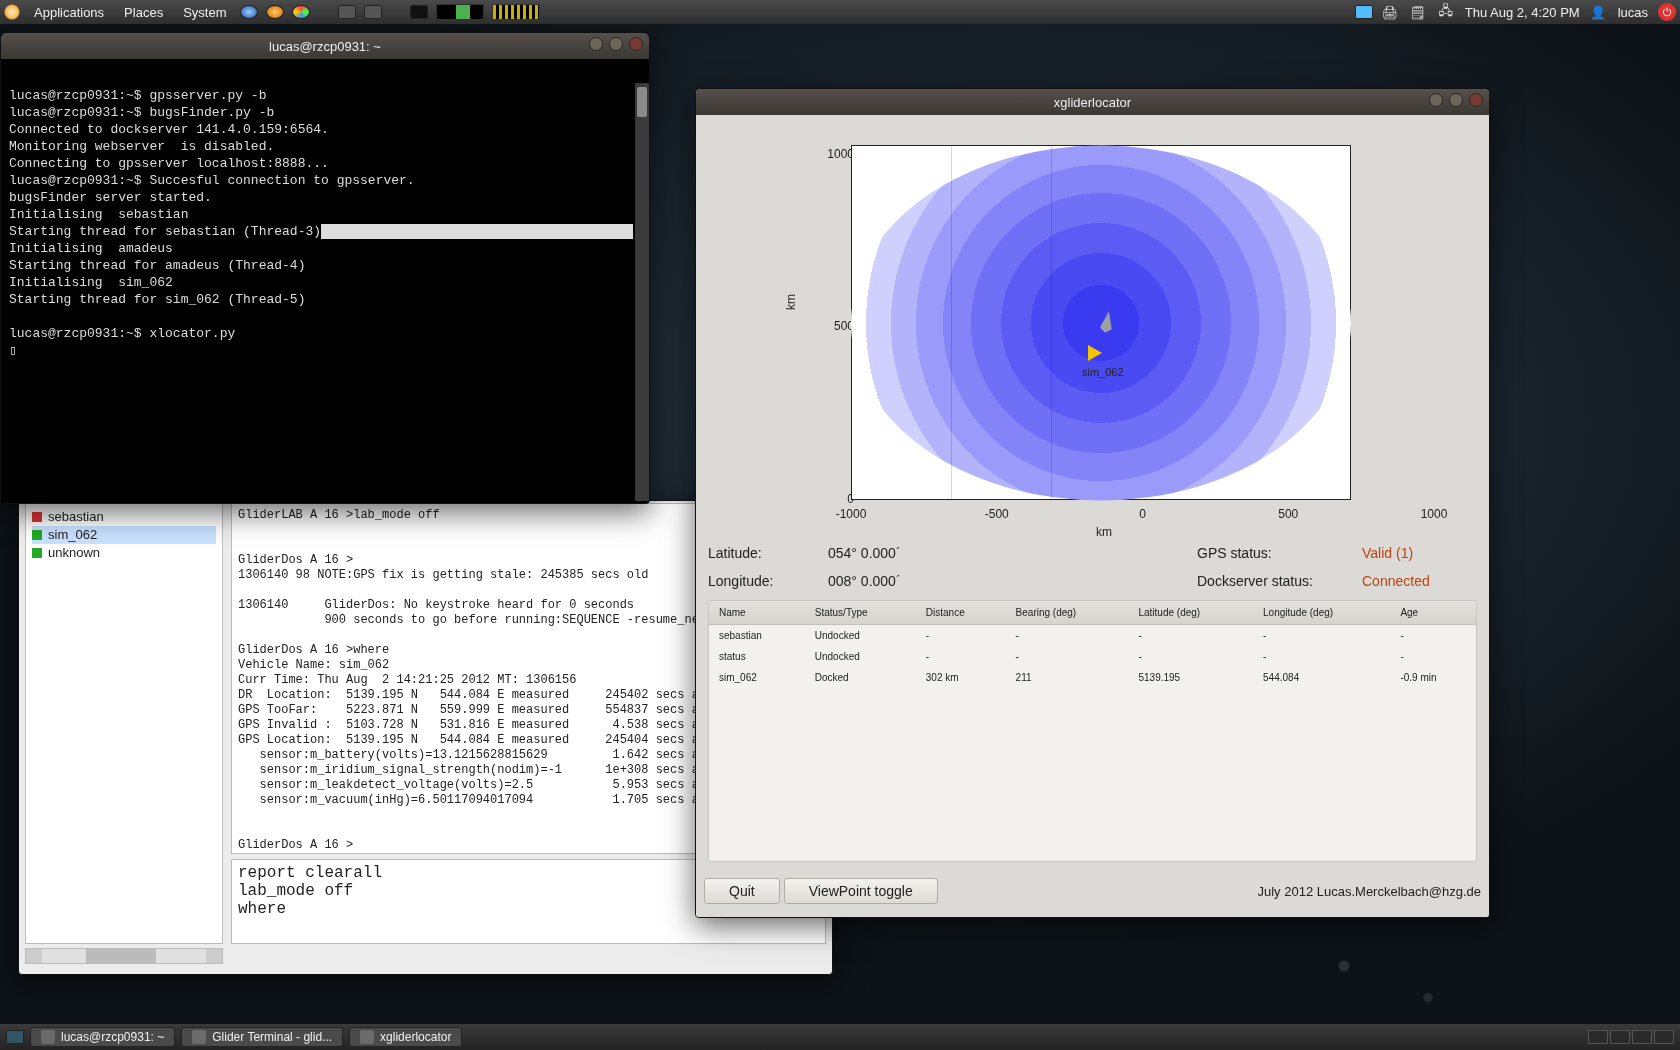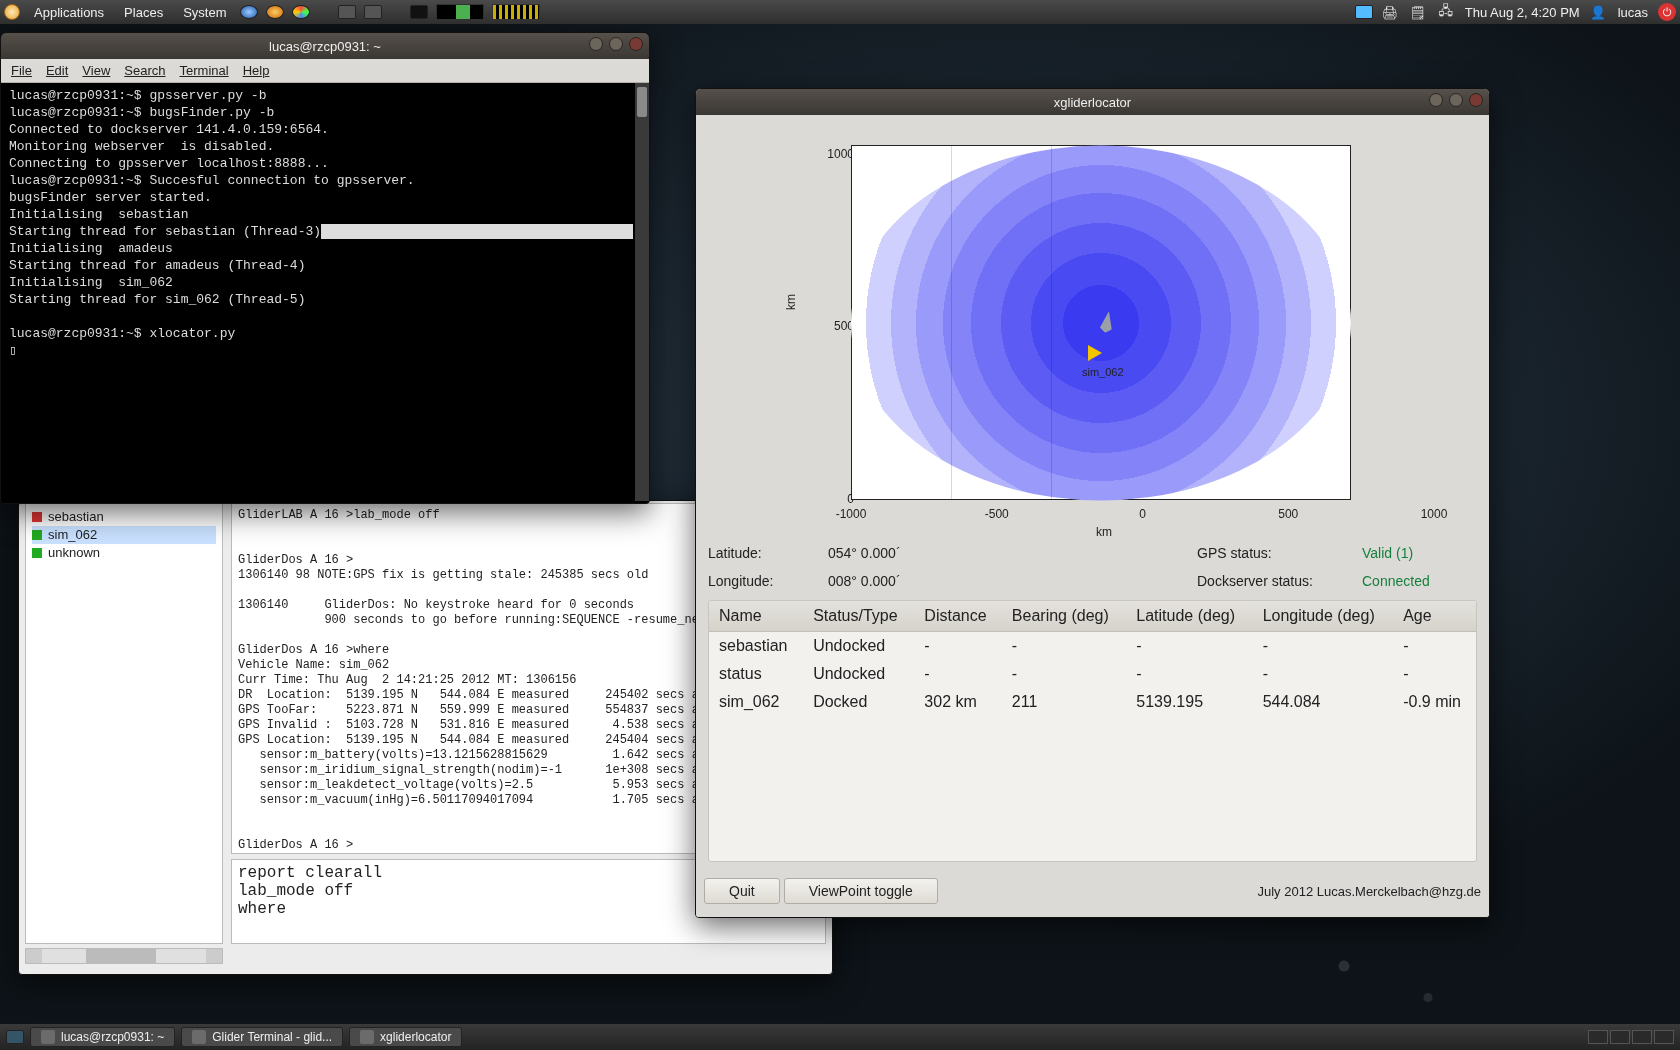--- a/index.html
+++ b/index.html
@@ -180,28 +180,28 @@
 .info-row{
   position:absolute;left:12px;right:12px;top:430px;height:48px;
   display:flex;font-size:14px;color:#222;
 }
 .info-col{display:flex;flex-direction:column;gap:12px;}
 .info-col.l{width:360px;}
 .info-col.r{margin-left:auto;width:280px;}
 .kv{display:flex;gap:10px;}
 .kv .k{width:110px;}
 .kv.r .k{width:155px;}
-.val-green{color:#15803d;}
+.val-green{color:#c2410c;}
 .val-grey{color:#1d4ed8;}
 
 .table-wrap{
   position:absolute;left:12px;right:12px;top:485px;bottom:55px;
   background:#f2f1ee;border:1px solid #c8c5bf;border-radius:3px;overflow:hidden;
 }
-.tbl{width:100%;border-collapse:collapse;font-size:16px;color:#222;padding-left:23px;}
+.tbl{width:100%;border-collapse:collapse;font-size:10px;color:#222;padding-left:23px;}
 .tbl thead th{
   text-align:left;padding:6px 10px;background:linear-gradient(#e4e2dd,#d6d3cc);
   border-bottom:1px solid #c2bfb8;font-weight:normal;
 }
 .tbl tbody td{padding:5px 10px;border-bottom:0;}
 .footer-bar{
   position:absolute;left:8px;right:8px;bottom:10px;height:32px;
   display:flex;align-items:center;gap:4px;
 }
 .btn{
@@ -308,28 +308,20 @@
 </div>
 
 <div id="term" class="win" style="z-index:3;">
   <div class="win-titlebar">
     <span>lucas@rzcp0931: ~</span>
     <div class="win-ctrls">
       <div class="win-btn"></div>
       <div class="win-btn"></div>
       <div class="win-btn close"></div>
     </div>
-  </div>
-  <div class="term-menubar">
-    <span><span class="u">File</span></span>
-    <span><span class="u">Edit</span></span>
-    <span><span class="u">View</span></span>
-    <span><span class="u">Search</span></span>
-    <span><span class="u">Terminal</span></span>
-    <span><span class="u">Help</span></span>
   </div>
   <div class="term-body" id="term-body"><div>lucas@rzcp0931:~$ gpsserver.py -b</div><div>lucas@rzcp0931:~$ bugsFinder.py -b</div><div>Connected to dockserver 141.4.0.159:6564.</div><div>Monitoring webserver  is disabled.</div><div>Connecting to gpsserver localhost:8888...</div><div>lucas@rzcp0931:~$ Succesful connection to gpsserver.</div><div>bugsFinder server started.</div><div>Initialising  sebastian</div><div><span>Starting thread for sebastian (Thread-3)</span><span class="hl">                                        </span></div><div>Initialising  amadeus</div><div>Starting thread for amadeus (Thread-4)</div><div>Initialising  sim_062</div><div>Starting thread for sim_062 (Thread-5)</div><div>&nbsp;</div><div>lucas@rzcp0931:~$ xlocator.py</div><div>▯</div></div>
   <div class="term-scroll"></div>
 </div>
 
 <div id="xloc" class="win">
   <div class="win-titlebar">
     <span>xgliderlocator</span>
     <div class="win-ctrls">
       <div class="win-btn"></div>

